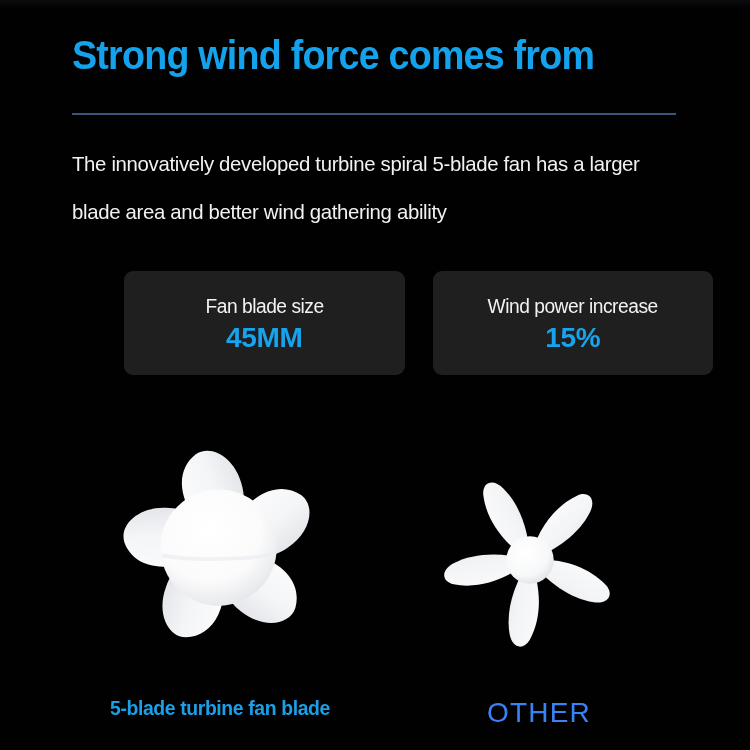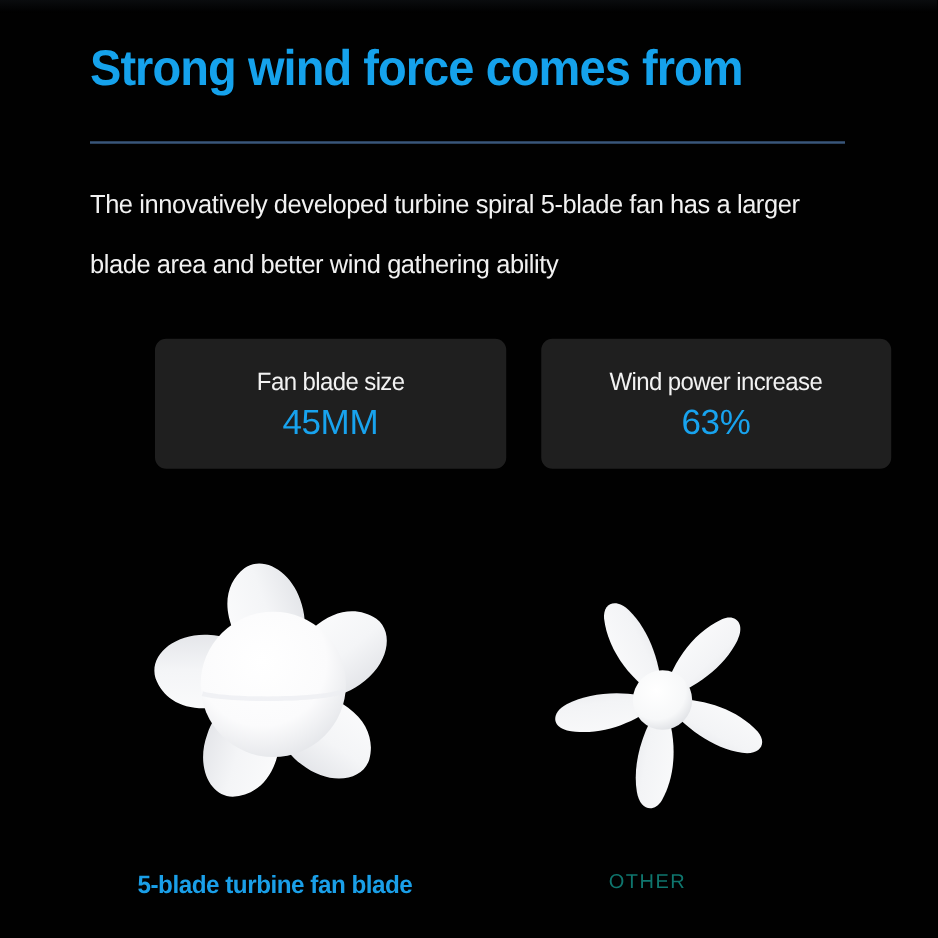--- a/index.html
+++ b/index.html
@@ -95,21 +95,21 @@
     font-size: 20px;
     letter-spacing: -0.5px;
     line-height: 1.1;
     white-space: nowrap;
     transform: scaleX(0.96);
   }
 
   .card-value {
     color: #18a3ee;
     font-size: 28px;
-    font-weight: normal;
+    font-weight: bold;
     letter-spacing: -0.3px;
     line-height: 1.25;
     margin-top: 3px;
     white-space: nowrap;
   }
 
   .card-value sup {
     font-size: 0.55em;
     vertical-align: super;
     line-height: 0;
@@ -151,22 +151,22 @@
     letter-spacing: -0.4px;
     white-space: nowrap;
     transform: scaleX(0.97);
     transform-origin: left center;
   }
 
   .caption-right {
     position: absolute;
     left: 487px;
     top: 697px;
-    color: #0f766e;
-    font-size: 16px;
+    color: #3b82f6;
+    font-size: 28px;
     letter-spacing: 1.2px;
     white-space: nowrap;
   }
 </style>
 </head>
 <body>
 
 <div class="page">
 
   <div class="top-sheen"></div>
@@ -183,21 +183,21 @@
       <div class="card-label">Fan blade size</div>
       <div class="card-value">
         <span>45MM</span>
       </div>
     </div>
 
 
     <div class="card">
       <div class="card-label">Wind power increase</div>
       <div class="card-value">
-        <span>63%</span>
+        <span>15%</span>
       </div>
     </div>
 
   </div>
 
   <div class="fan-row">
 
     <div class="fan-left">
       <svg viewBox="0 0 240 240" xmlns="http://www.w3.org/2000/svg">
         <defs>

